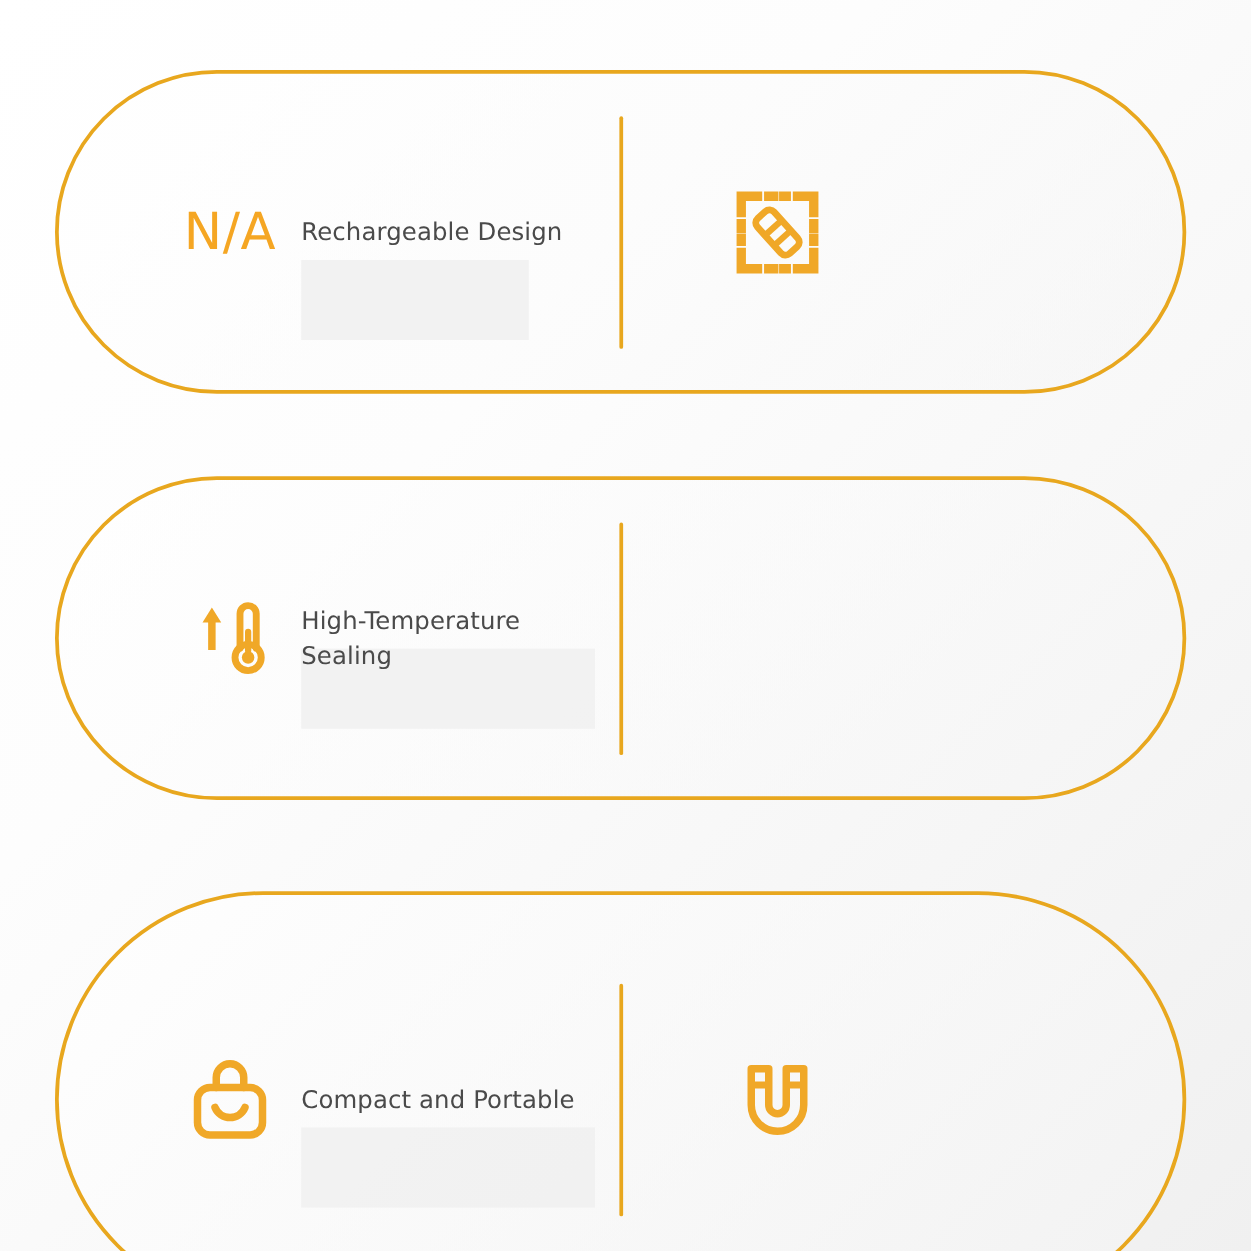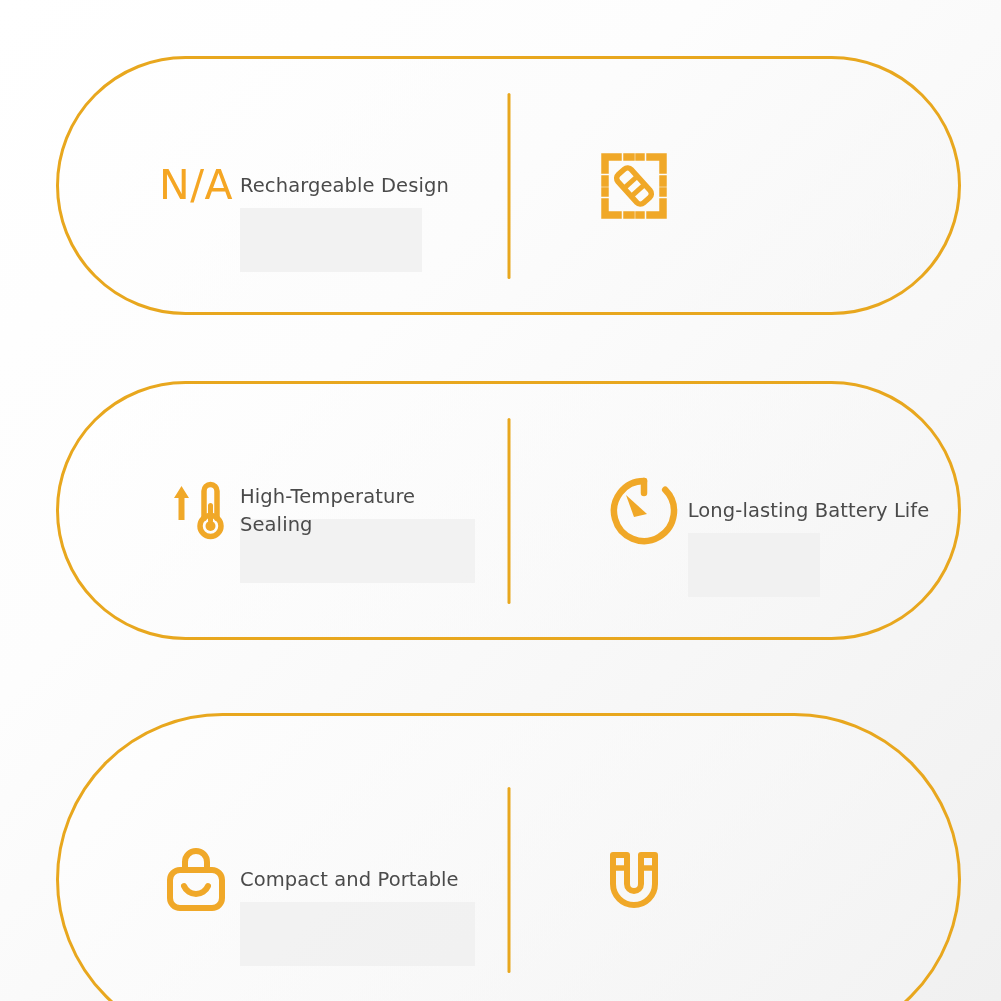--- a/index.html
+++ b/index.html
@@ -18,21 +18,21 @@
     position: relative;
     width: 1001px;
     height: 1001px;
     box-sizing: border-box;
     padding: 0;
   }
 
   
   .card {
     position: absolute;
-    left: 56px;
+    left: 44px;
     width: 905px;
     box-sizing: border-box;
     border: 3px solid #e8a71e;
     border-radius: 999px;
     background: linear-gradient(135deg, rgba(255,255,255,0.65) 0%, rgba(250,250,250,0.5) 60%, rgba(244,244,244,0.45) 100%);
     display: flex;
     align-items: center;
     overflow: hidden;
   }
   .card-1 { top: 56px;  height: 259px; }
@@ -79,21 +79,21 @@
     color: #f5a623;
     font-weight: 400;
     letter-spacing: 0.5px;
     line-height: 1;
     white-space: nowrap;
   }
 
   
   .label-wrap {
     position: relative;
-    margin-left: 7px;
+    margin-left: 20px;
     max-width: 250px;
   }
   
   .label-skeleton {
     position: absolute;
     left: 0;
     top: 36px;
     width: 182px;
     height: 64px;
     background: #f0f0f0;
@@ -172,35 +172,20 @@
         </svg>
       </div>
       <div class="label-wrap">
         <div class="label-skeleton sk-wide"></div>
         <div class="label-text">High-Temperature Sealing</div>
       </div>
     </div>
 
     <div class="divider"></div>
 
-    <div class="half half-right">
-      <div class="icon-slot">
-        <svg width="74" height="74" viewBox="0 0 74 74" aria-hidden="true">
-
-          <path d="M37 7 a30 30 0 1 0 21.2 8.8" fill="none" stroke="#f0a828" stroke-width="6.5" stroke-linecap="round"></path>
-          <path d="M37 7 L37 19" fill="none" stroke="#f0a828" stroke-width="6.5" stroke-linecap="round"></path>
-
-          <path d="M40 40 L19 21 L27 43 Z" fill="#f0a828"></path>
-        </svg>
-      </div>
-      <div class="label-wrap">
-        <div class="label-skeleton sk-short"></div>
-        <div class="label-text">Long-lasting Battery Life</div>
-      </div>
-    </div>
   </div>
 
   <div class="card card-3">
 
     <div class="half half-left">
       <div class="icon-slot">
         <svg width="74" height="74" viewBox="0 0 74 74" aria-hidden="true">
 
           <path d="M26 27 L26 19 a11 11 0 0 1 22 0 L48 27" fill="none" stroke="#f0a828" stroke-width="6" stroke-linecap="round"></path>
 

